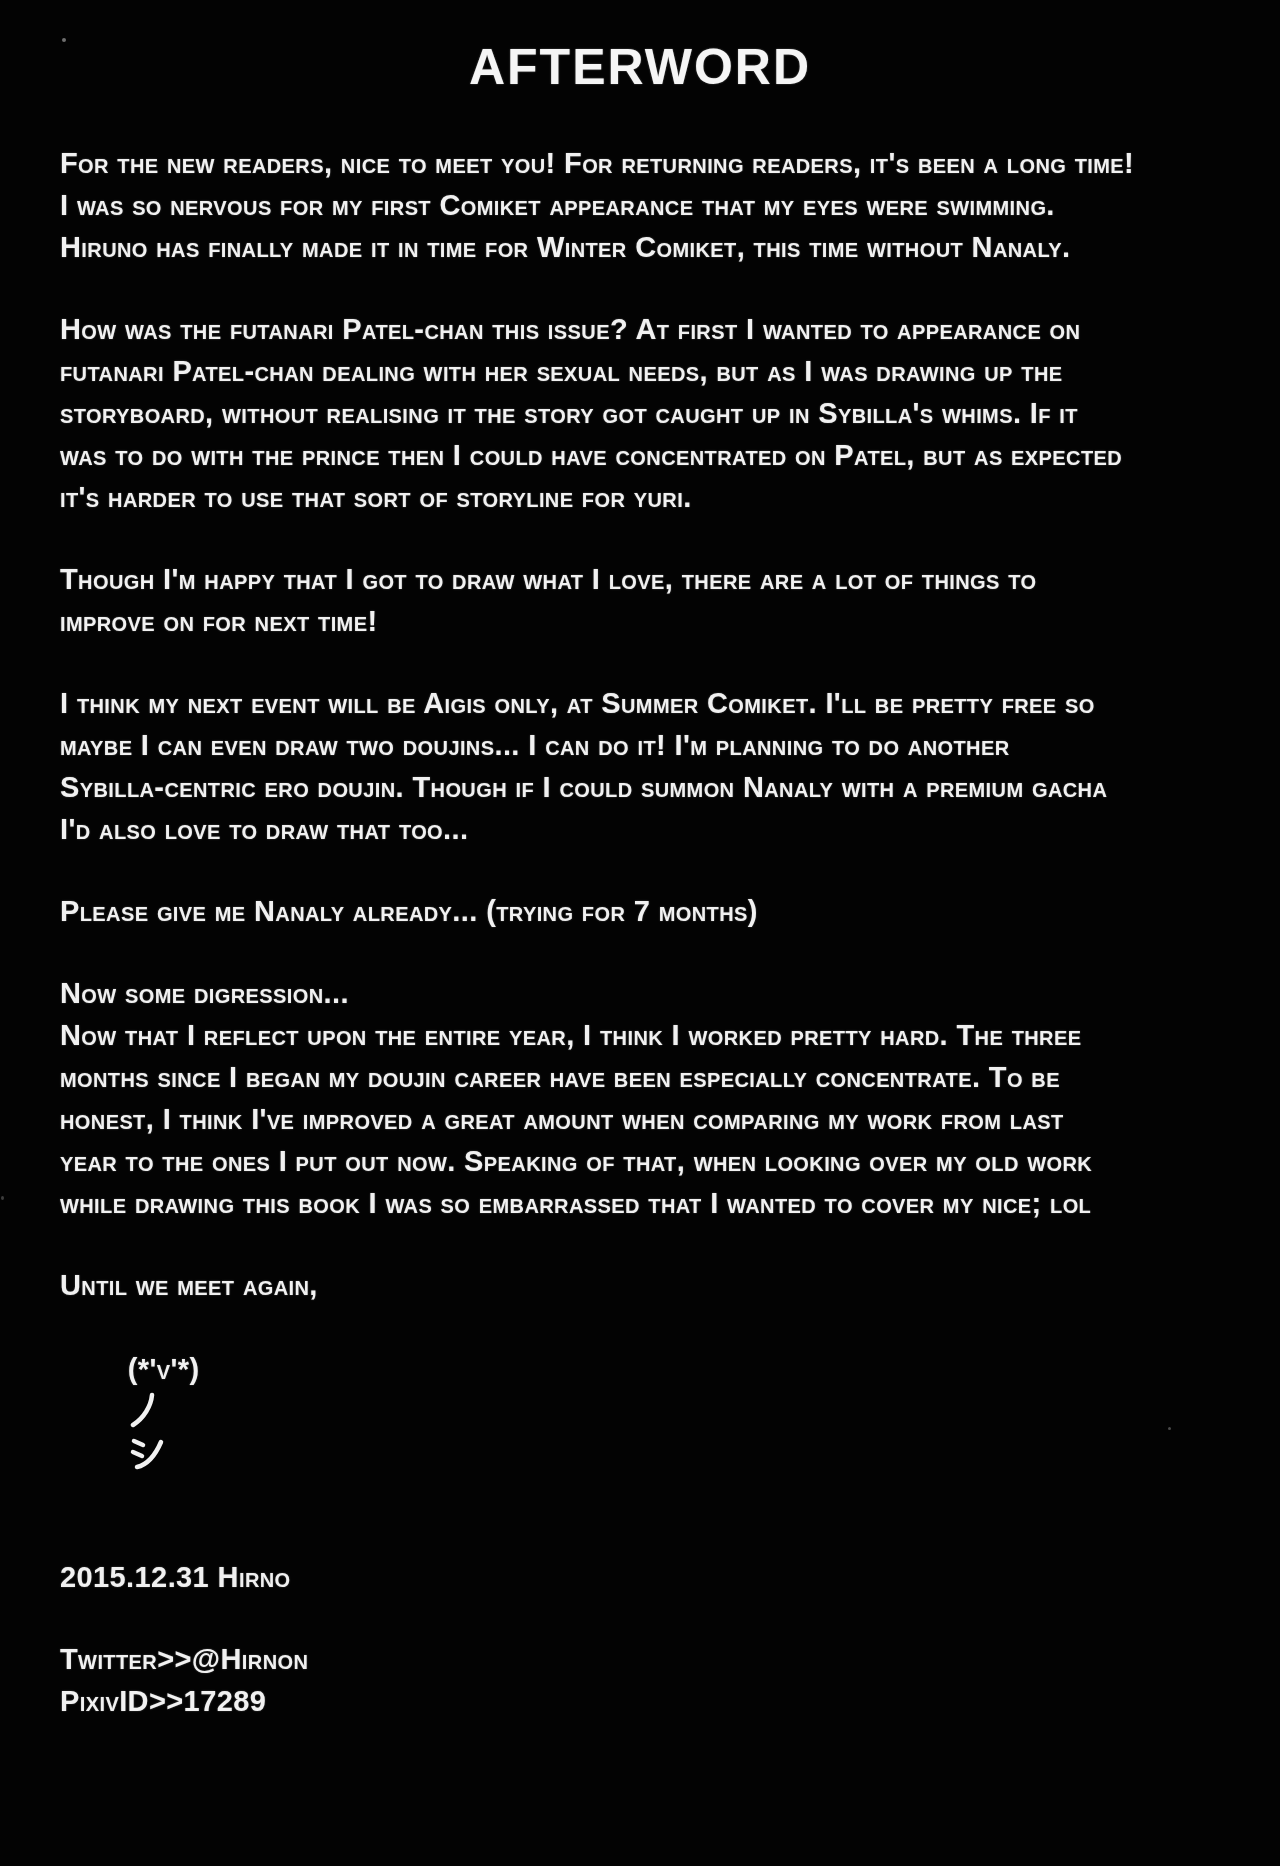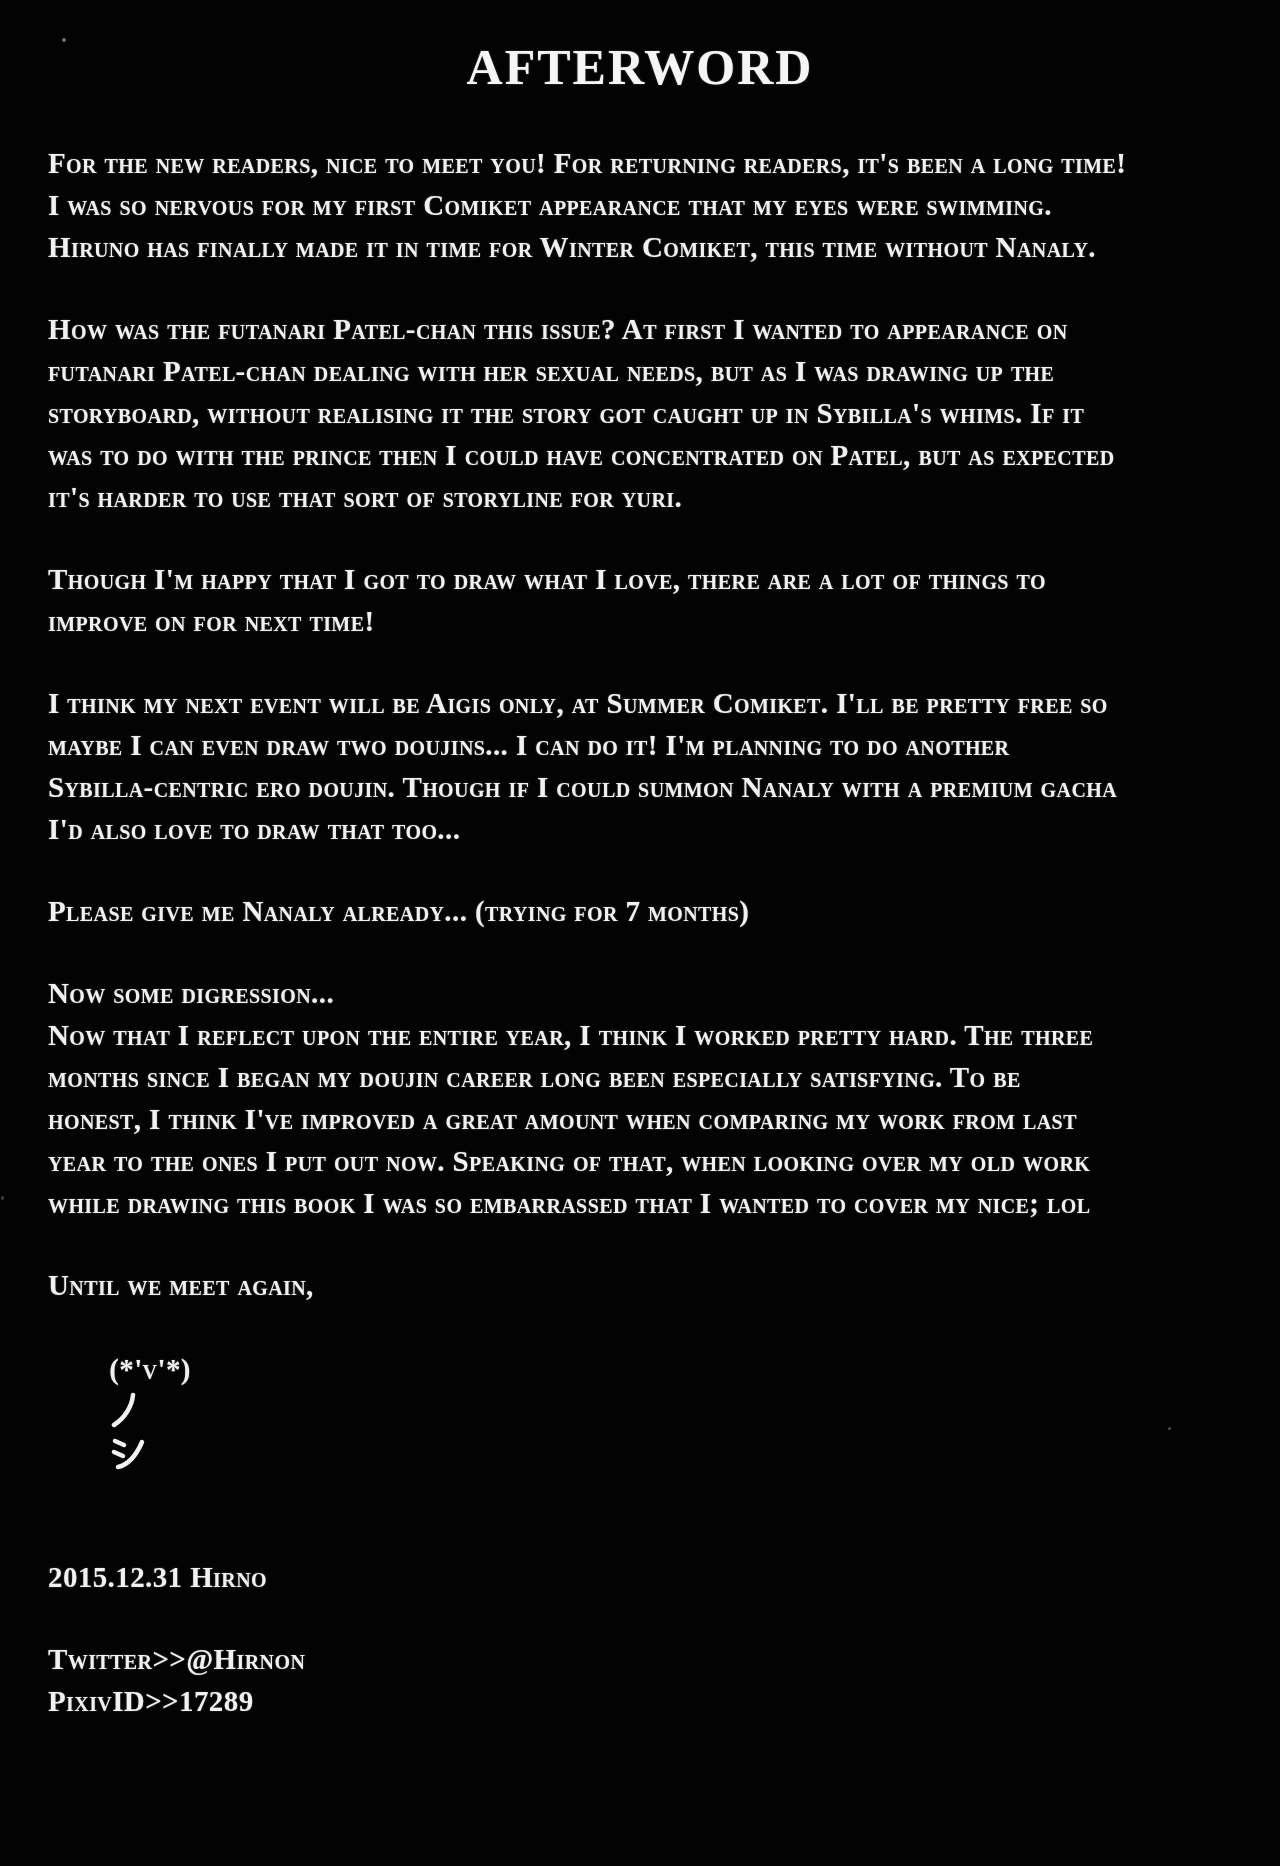--- a/index.html
+++ b/index.html
@@ -6,21 +6,21 @@
     margin: 0;
     padding: 0;
     background: #000;
   }
   .page {
     position: relative;
     width: 1280px;
     height: 1866px;
     background: #030303;
     overflow: hidden;
-    font-family: Liberation Serif, serif;
+    font-family: Liberation Sans, sans-serif;
     color: #f1f1f1;
   }
   .title {
     margin: 0;
     padding-top: 40px;
     height: 62px;
     text-align: center;
     font-size: 50px;
     line-height: 54px;
     font-weight: bold;
@@ -29,21 +29,21 @@
     text-shadow: 0 0 2px rgba(255,255,255,0.35);
   }
   .content {
     padding: 40px 40px 0 48px;
     font-variant: small-caps;
     font-weight: bold;
     font-size: 29px;
     letter-spacing: 0.4px;
     text-shadow: 0 0 2px rgba(255,255,255,0.3);
   }
-  .para { margin: 0 0 40px 0; }
+  .para { margin: 0 0 40px 12px; }
   .line {
     line-height: 42px;
     white-space: pre;
   }
   .emote-line svg {
     vertical-align: -7px;
     margin-left: 2px;
   }
   .speck {
     position: absolute;
@@ -92,21 +92,21 @@
       <div class="line">I'd also love to draw that too...</div>
     </div>
 
     <div class="para">
       <div class="line">Please give me Nanaly already... (trying for 7 months)</div>
     </div>
 
     <div class="para">
       <div class="line">Now some digression...</div>
       <div class="line">Now that I reflect upon the entire year, I think I worked pretty hard. The three</div>
-      <div class="line">months since I began my doujin career long been especially satisfying. To be</div>
+      <div class="line">months since I began my doujin career have been especially concentrate. To be</div>
       <div class="line">honest, I think I've improved a great amount when comparing my work from last</div>
       <div class="line">year to the ones I put out now. Speaking of that, when looking over my old work</div>
       <div class="line">while drawing this book I was so embarrassed that I wanted to cover my nice; lol</div>
     </div>
 
 
     <div class="para">
       <div class="line">Until we meet again,</div>
       <div class="line emote-line">
         <span>(*'v'*)</span>

